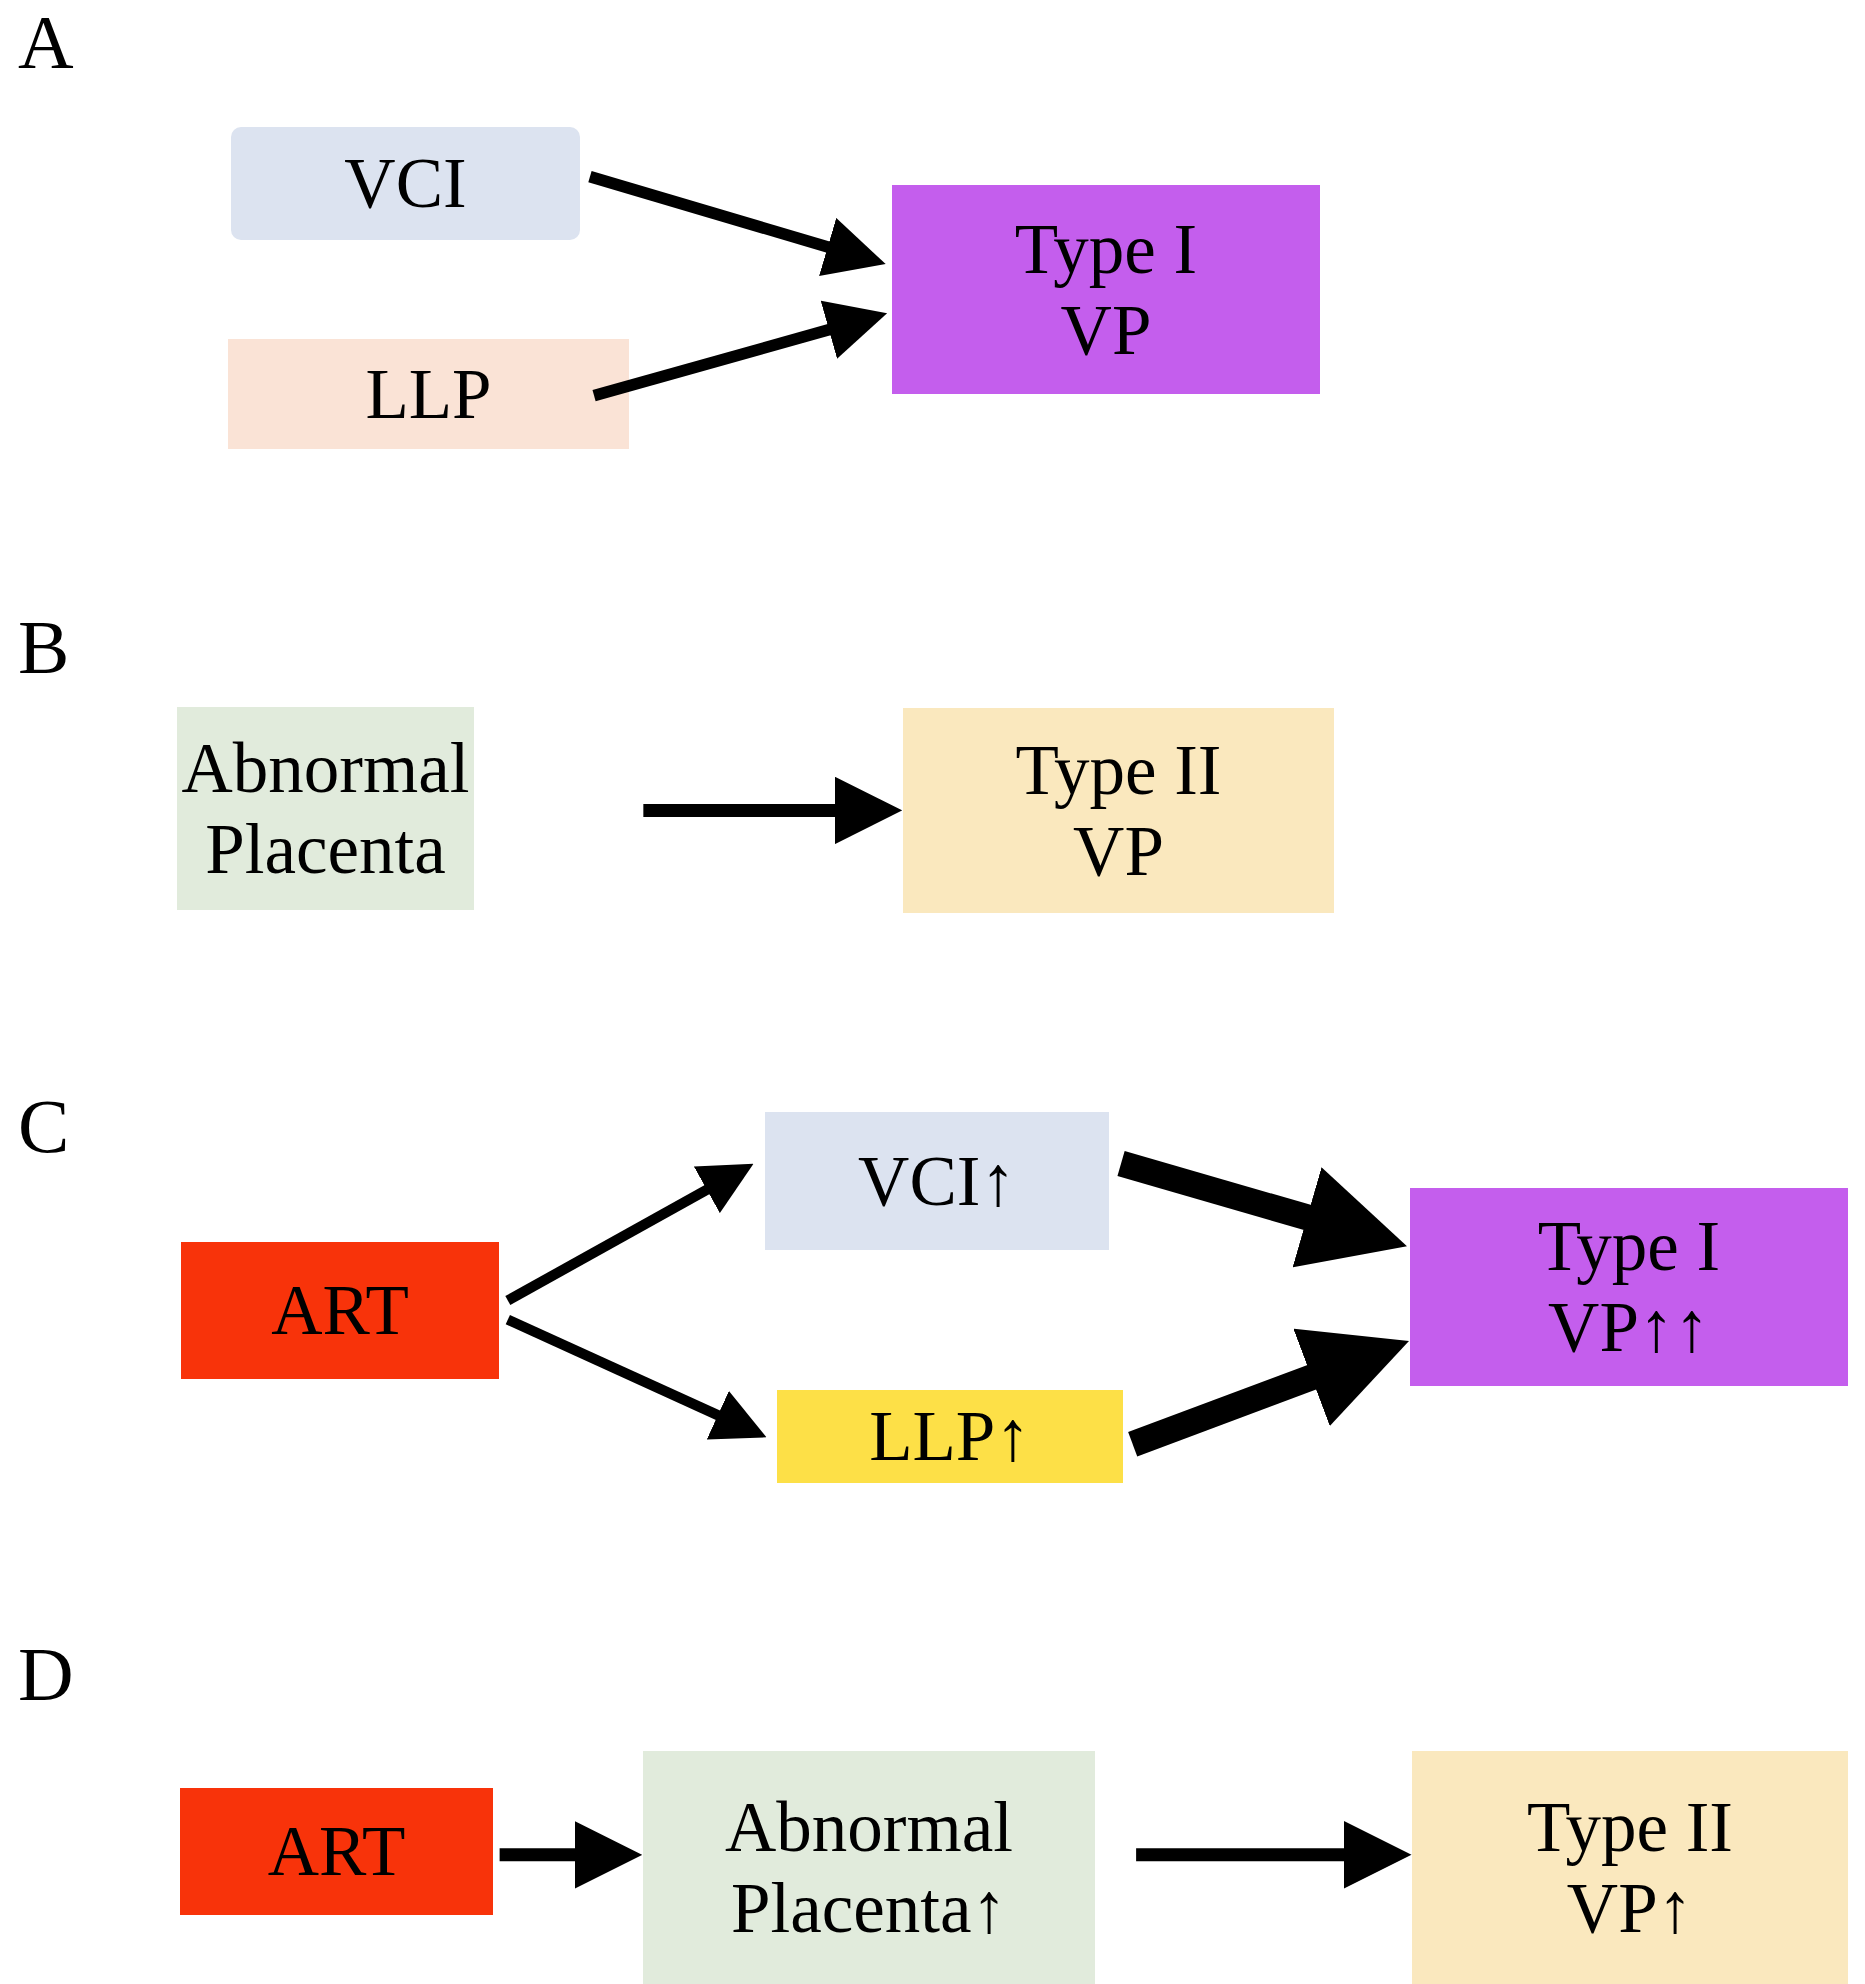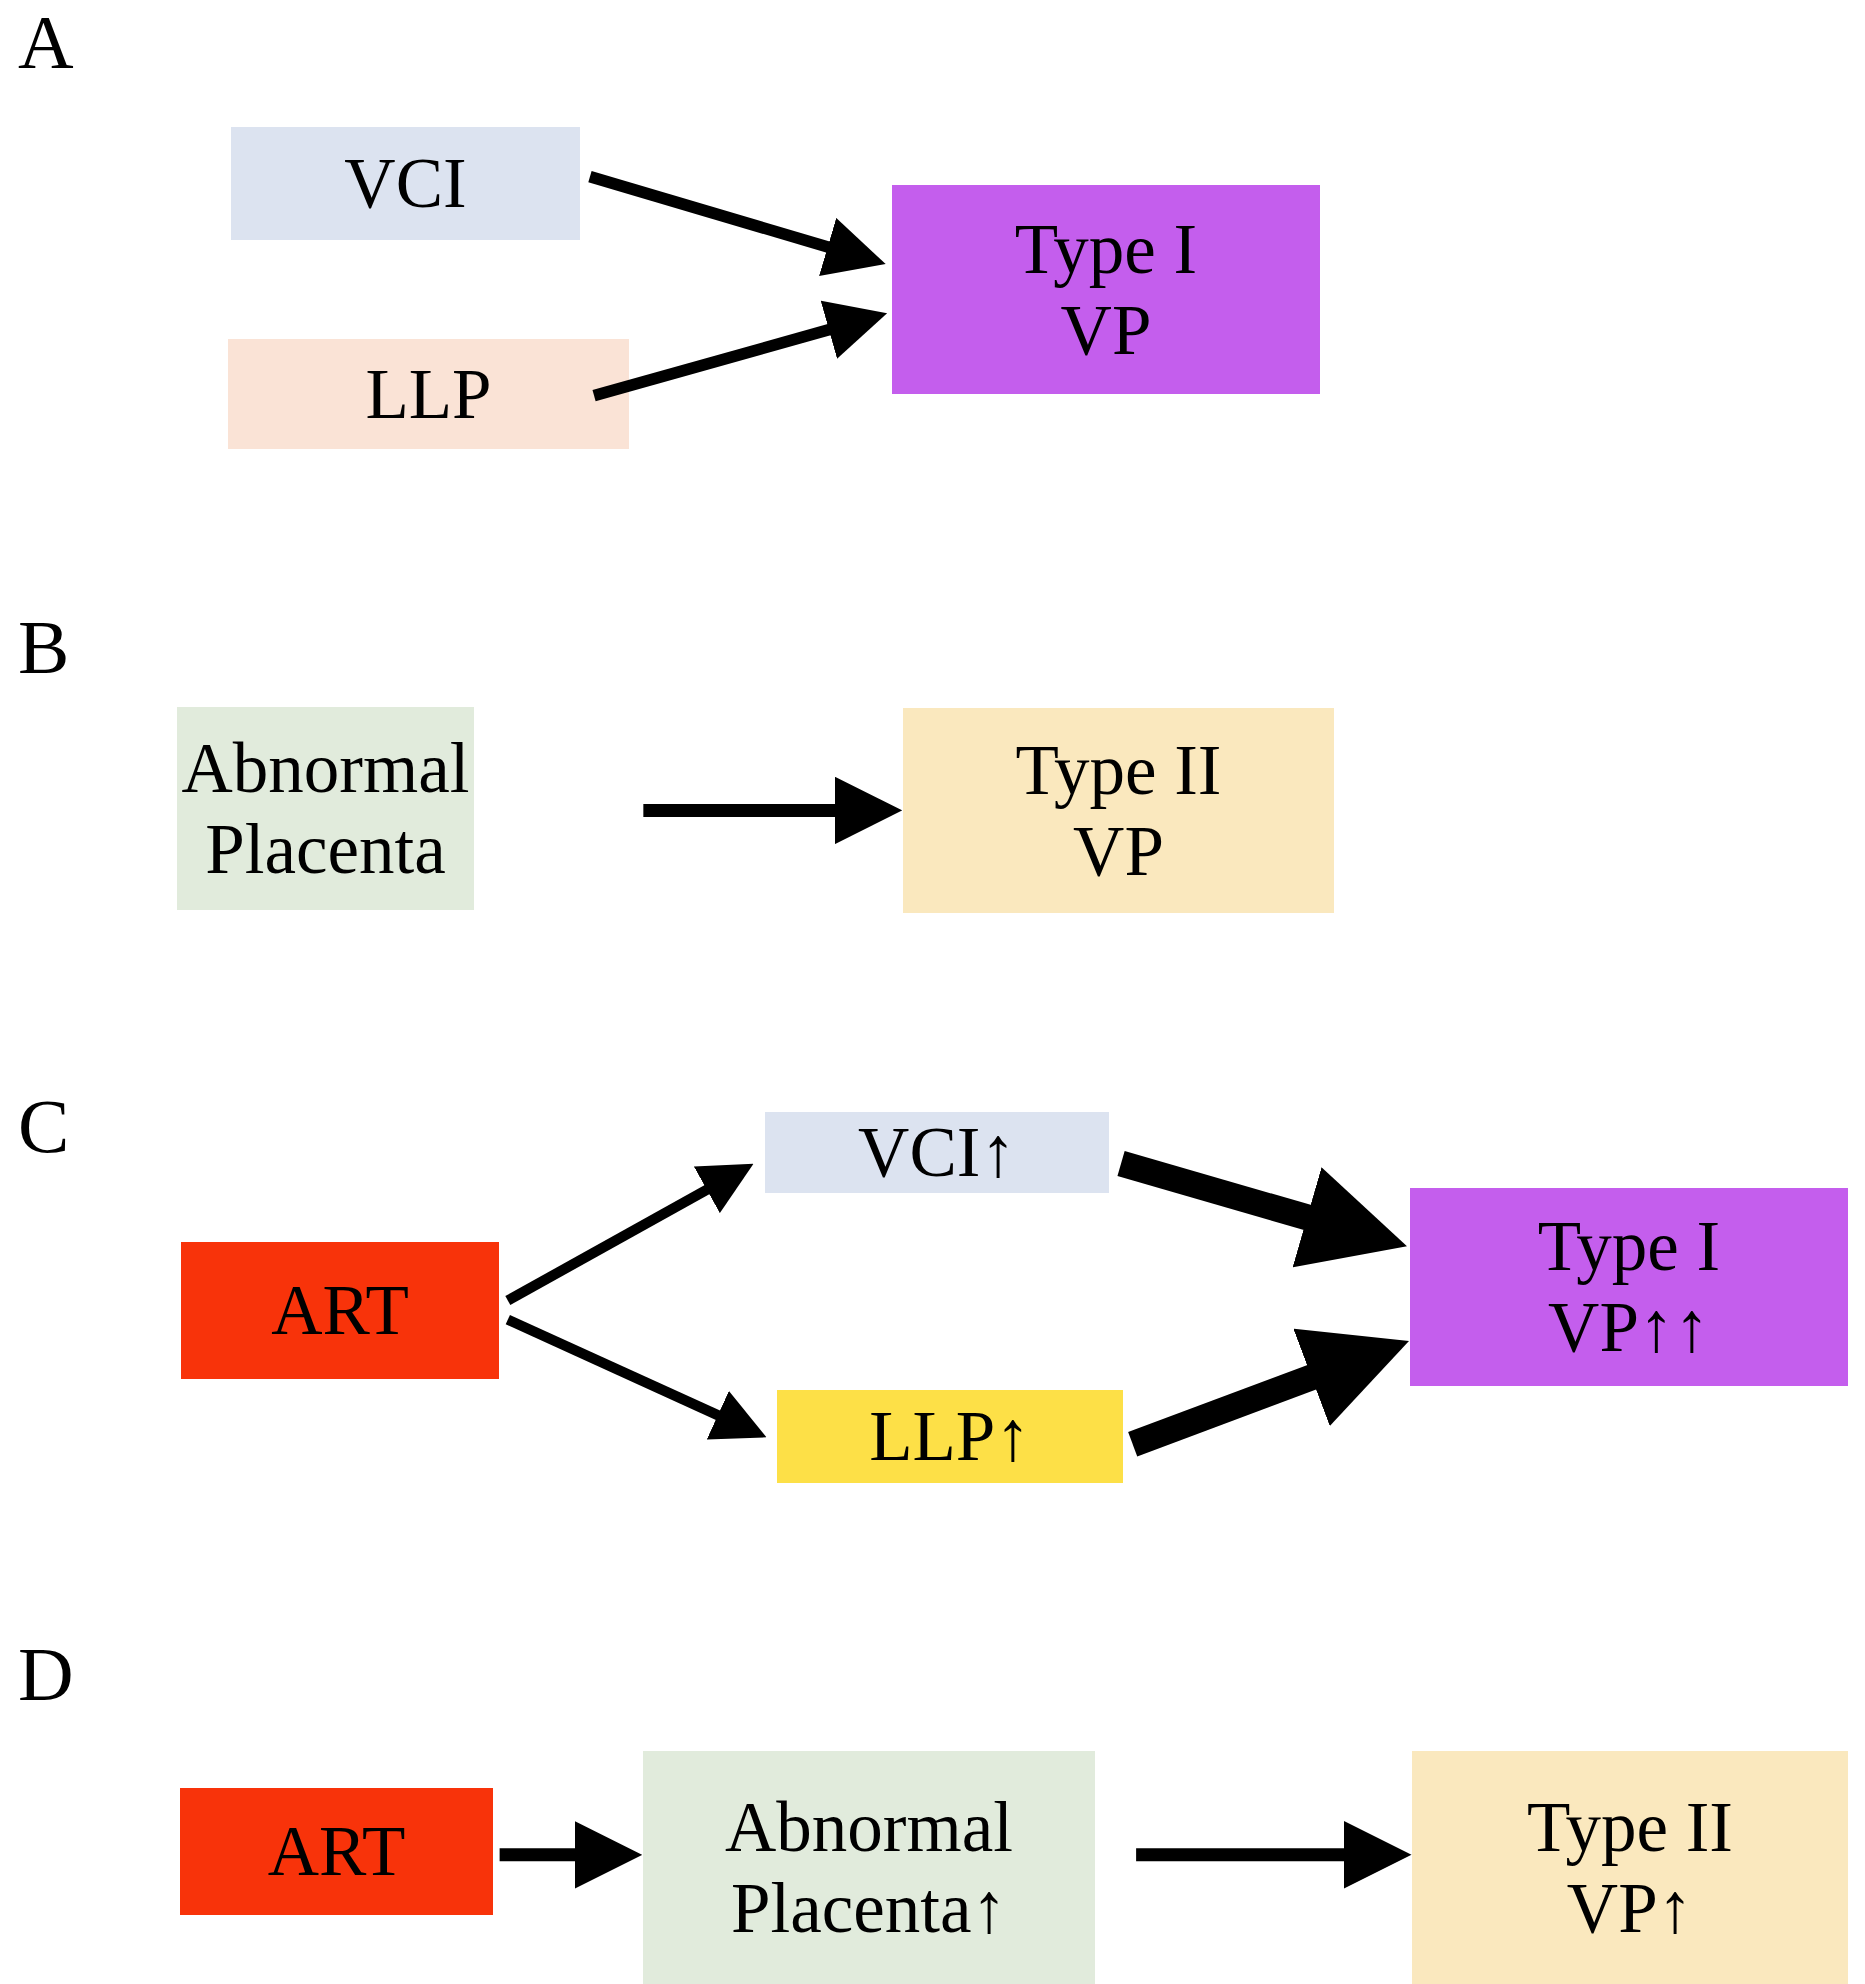--- a/index.html
+++ b/index.html
@@ -48,40 +48,40 @@
     pointer-events: none;
   }
 </style>
 </head>
 <body>
 
 <div id="figure">
 
   <div class="panel-letter" style="left:18px; top:4.1px;">A</div>
 
-  <div class="node" style="left:231px; top:127px; width:349px; height:113px; background:#DCE3F0;">VCI</div>
+  <div class="node" style="left:231px; top:127px; width:349px; height:113px; background:#DCE3F0;border-radius:10px;">VCI</div>
 
   <div class="node" style="left:228px; top:339px; width:401px; height:110px; background:#FAE3D6;">LLP</div>
 
   <div class="node" style="left:892px; top:185px; width:428px; height:209px; background:#C45EED;">Type I
 VP</div>
 
   <div class="panel-letter" style="left:18px; top:609px;">B</div>
 
   <div class="node" style="left:177px; top:707px; width:297px; height:203px; background:#E1EBDC;">Abnormal
 Placenta</div>
 
   <div class="node" style="left:903px; top:708px; width:431px; height:205px; background:#FAE8BE;">Type II
 VP</div>
 
   <div class="panel-letter" style="left:18px; top:1088px;">C</div>
 
   <div class="node" style="left:181px; top:1242px; width:318px; height:137px; background:#F8330A;">ART</div>
 
-  <div class="node" style="left:765px; top:1112px; width:344px; height:81px; background:#DCE3F0;">VCI↑</div>
+  <div class="node" style="left:765px; top:1112px; width:344px; height:138px; background:#DCE3F0;">VCI↑</div>
 
   <div class="node" style="left:777px; top:1370px; width:346px; height:93px; background:#fde047;margin-top:20px;">LLP↑</div>
 
   <div class="node" style="left:1410px; top:1188px; width:438px; height:198px; background:#C45EED;">Type I
 VP↑↑</div>
 
   <div class="panel-letter" style="left:18px; top:1636px;">D</div>
 
   <div class="node" style="left:180px; top:1788px; width:313px; height:127px; background:#F8330A;">ART</div>
 

